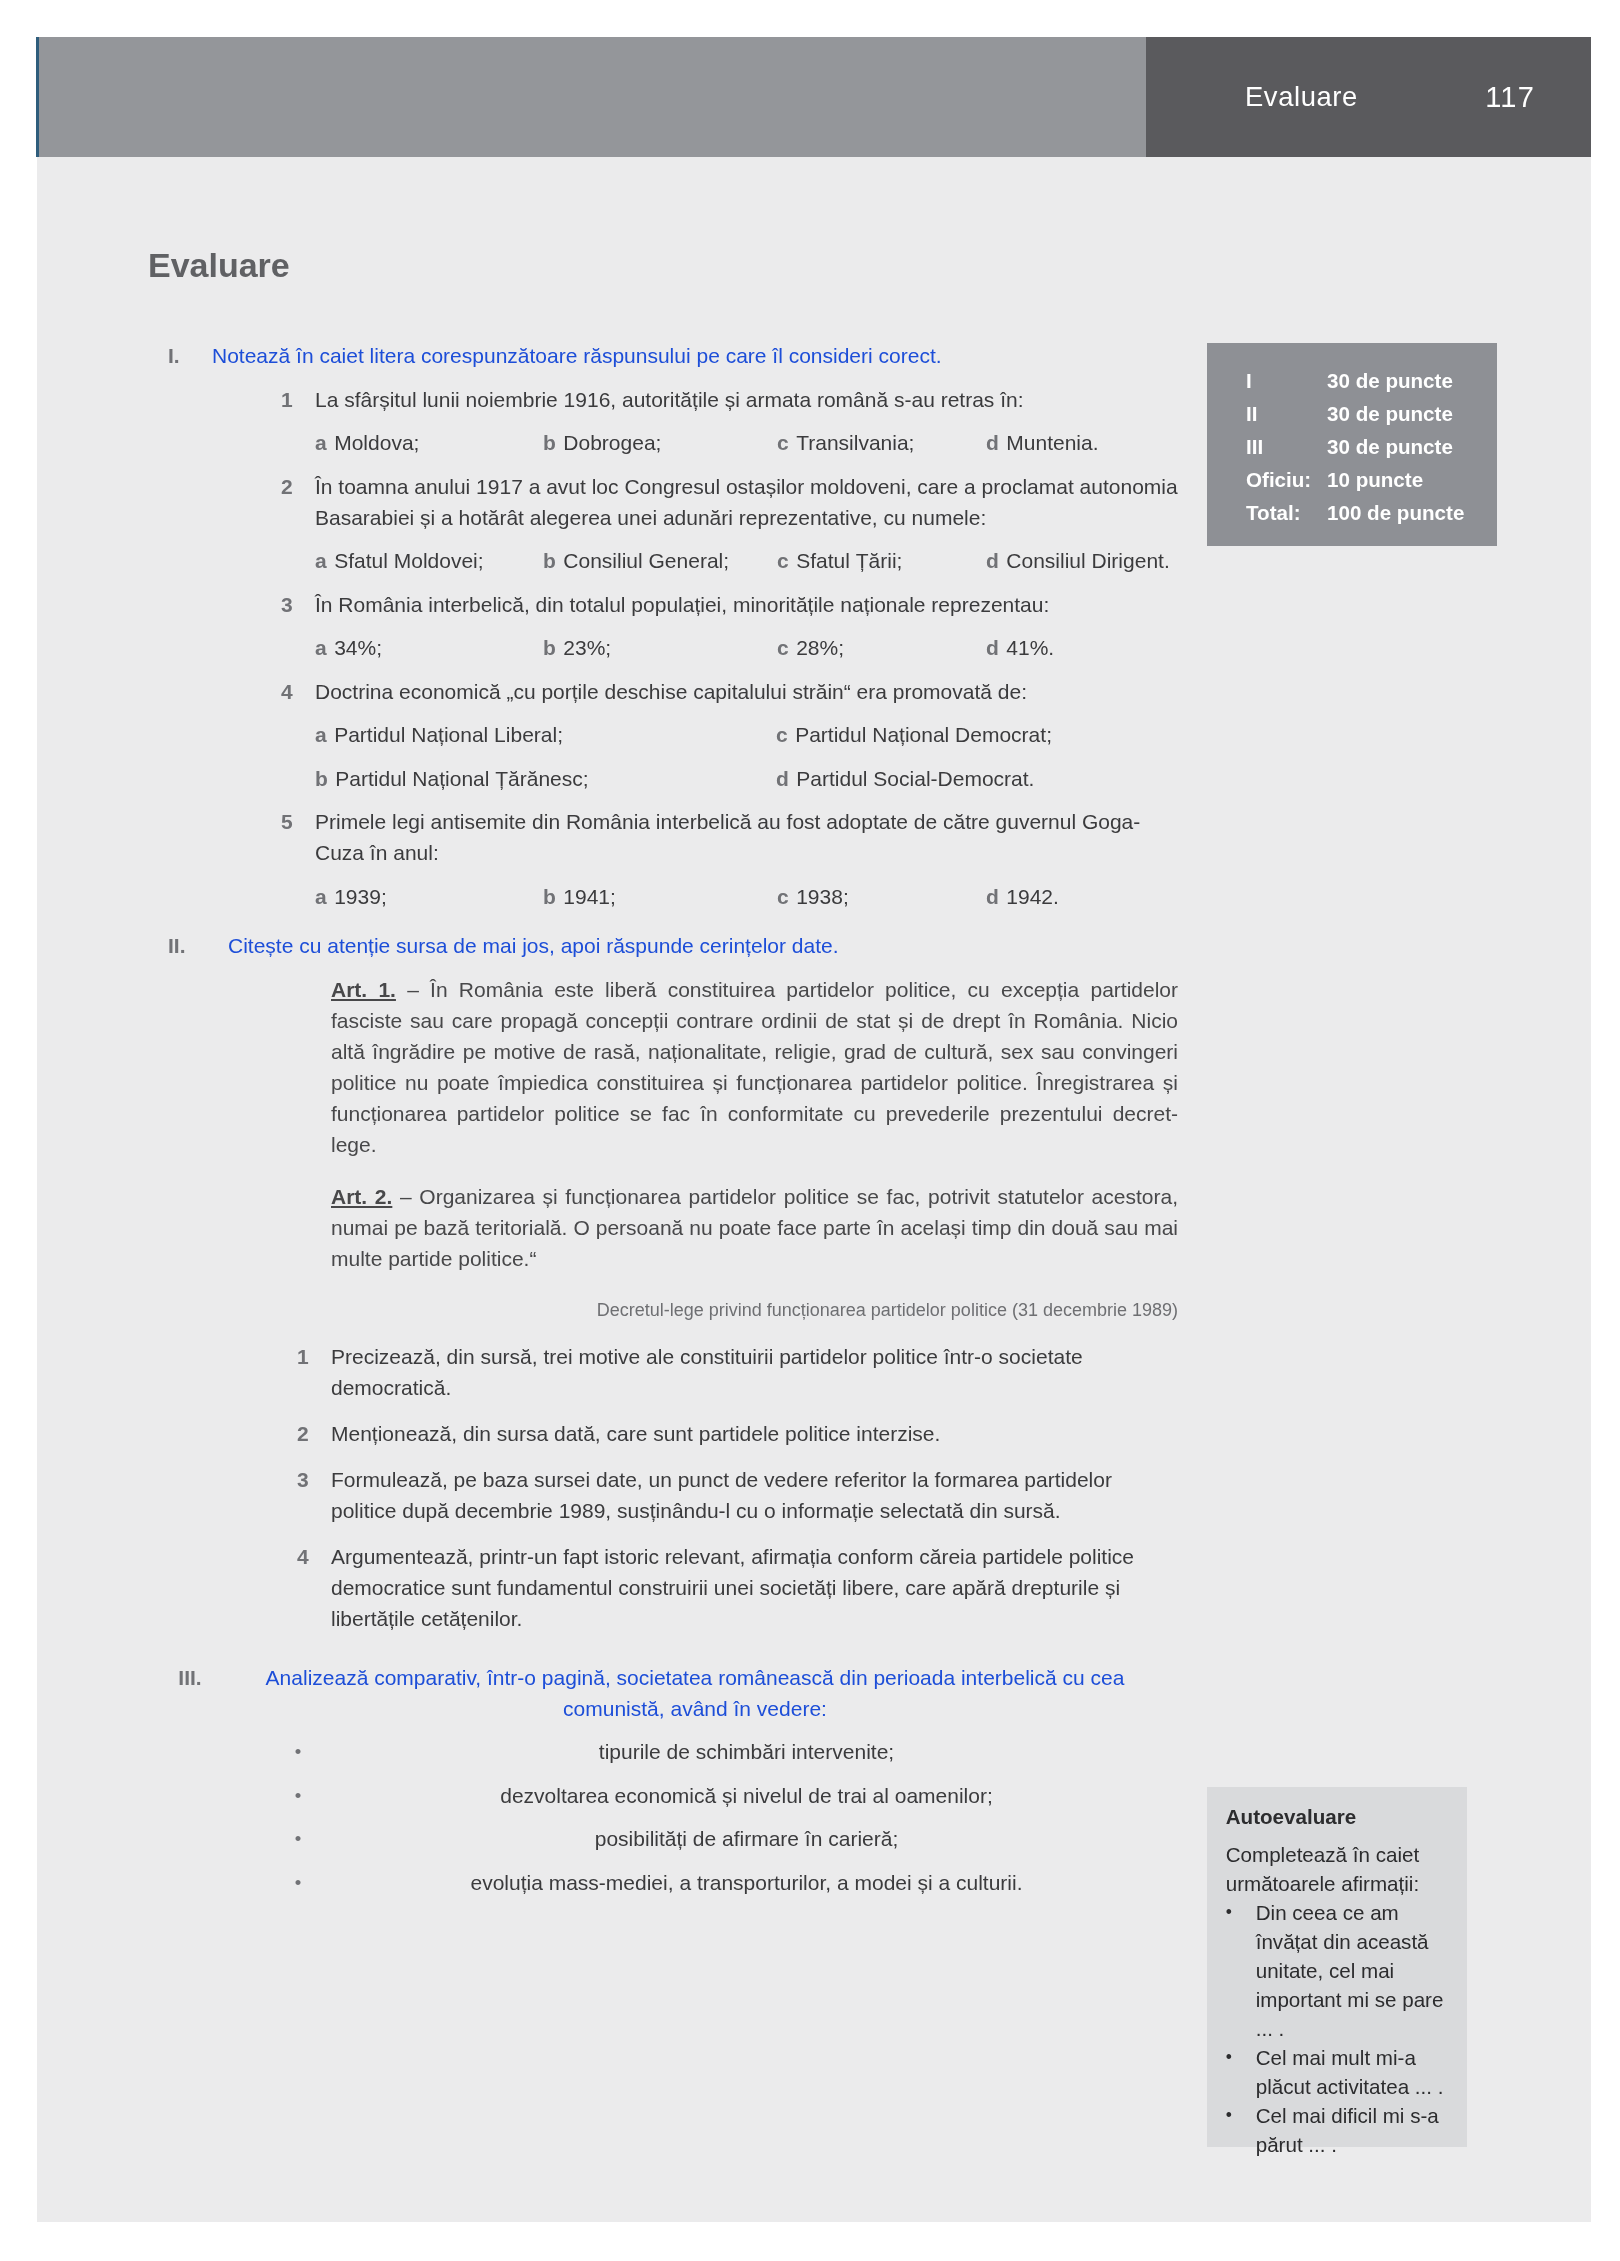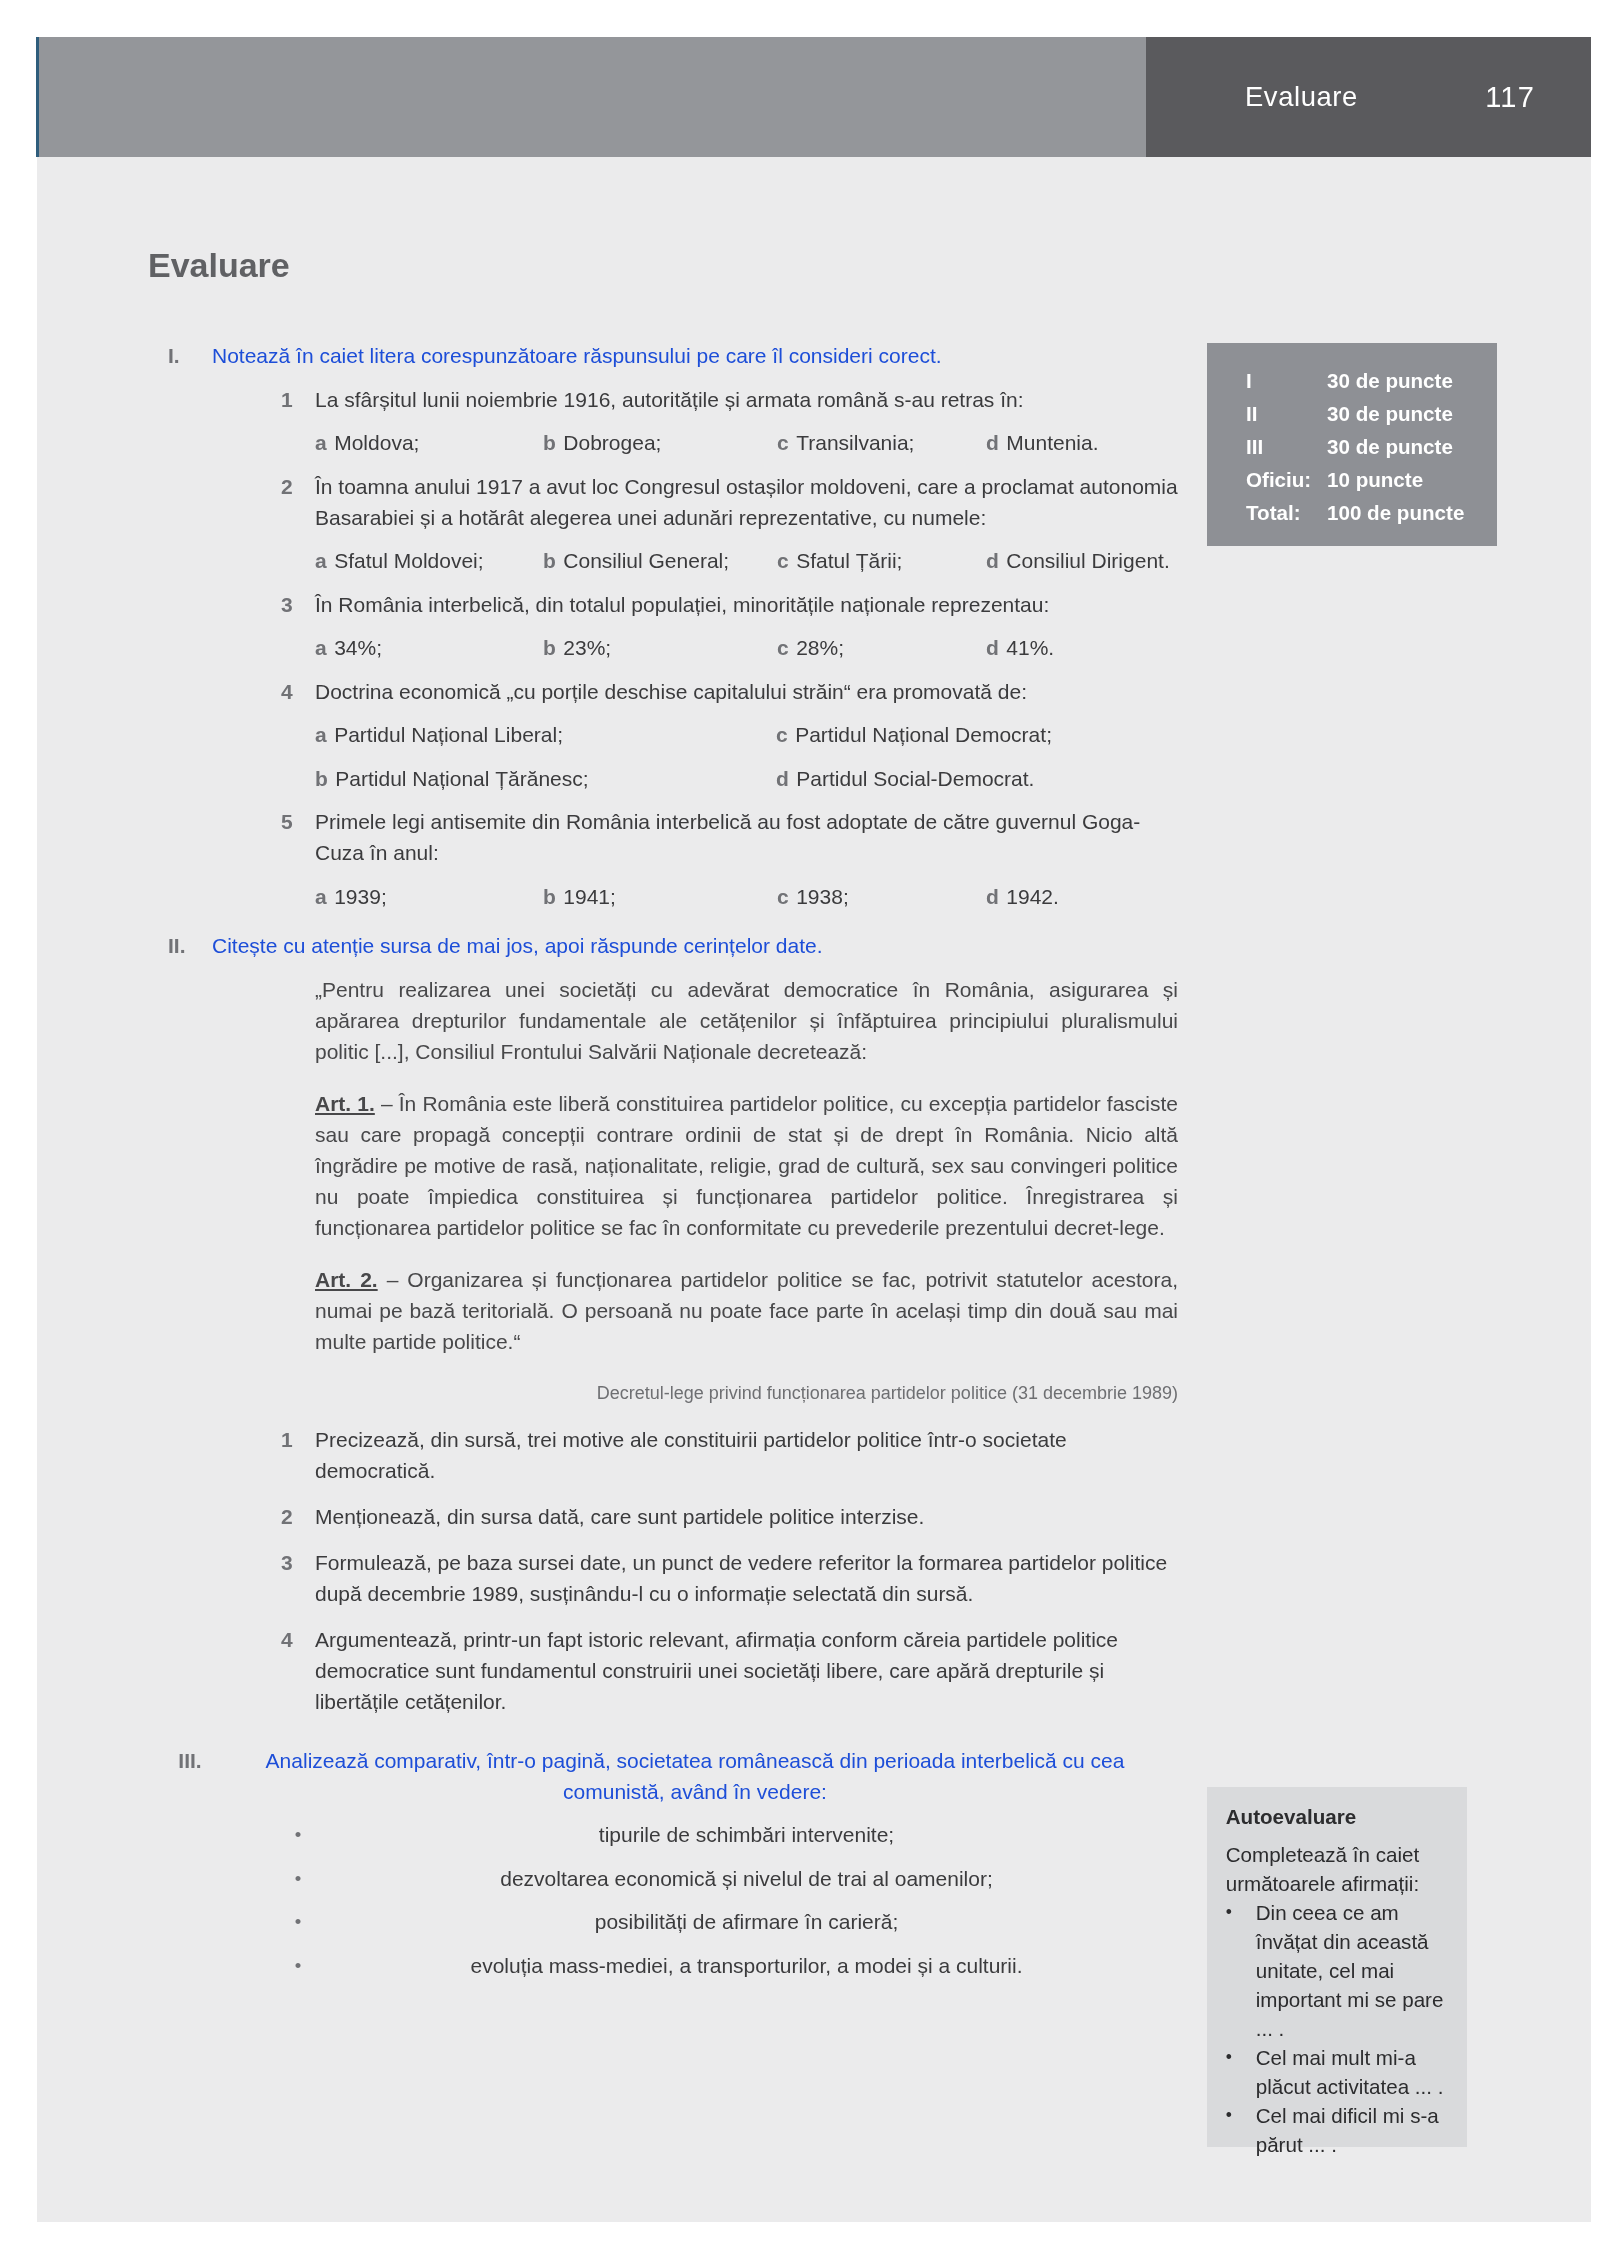--- a/index.html
+++ b/index.html
@@ -18,21 +18,21 @@
     display:flex;align-items:center;color:#fff;
   }
   .band-dark .chapter{margin-left:99px;font-size:27.4px;font-weight:400;letter-spacing:0.6px;}
   .band-dark .pageno{margin-left:auto;margin-right:56px;font-size:29px;font-weight:400;letter-spacing:1.2px;}
   
   .page-title{position:absolute;left:148px;top:223px;font-size:34px;font-weight:700;color:#606164;}
   
   .main{position:absolute;left:168px;top:340px;width:1010px;font-size:21px;line-height:31px;}
   .section{display:grid;grid-template-columns:44px 1fr;}
   .numeral{font-weight:700;color:#717276;}
-  .sec2{margin-top:18.7px;}
+  .sec2{margin-top:18.7px;gap:16px;}
   .sec3{margin-top:28px;text-align:center;}
   .intro{color:#1d4ed8;}
   .q{margin-left:69px;display:grid;grid-template-columns:34px 1fr;margin-top:12.5px;}
   .qnum{font-weight:700;color:#717276;}
   .opts{margin-left:103px;margin-top:12.5px;display:grid;}
   .opts.cols-4{grid-template-columns:228px 234px 209px auto;}
   .opts.cols-2{grid-template-columns:461px auto;grid-row-gap:12.5px;}
   .opt .letter{font-weight:700;color:#717276;margin-right:7.5px;}
   .source{margin-left:103px;margin-top:12.5px;text-align:justify;color:#48484a;}
   .source .lead{font-weight:700;text-decoration:underline;}
@@ -152,21 +152,20 @@
             <span class="opt"><span class="letter">d</span><span class="otext">1942.</span></span>
           </div>
         </div>
     </div>
   </div>
 
   <div class="section sec2">
     <span class="numeral">II.</span>
     <div>
       <div class="intro">Citește cu atenție sursa de mai jos, apoi răspunde cerințelor date.</div>
-      <p class="source">„Pentru realizarea unei societăți cu adevărat democratice în România, asigurarea și apărarea drepturilor fundamentale ale cetățenilor și înfăptuirea principiului pluralismului politic [...], Consiliul Frontului Salvării Naționale decretează:</p>
       <p class="source"><span class="lead">Art. 1.</span><span> – În România este liberă constituirea partidelor politice, cu excepția partidelor fasciste sau care propagă concepții contrare ordinii de stat și de drept în România. Nicio altă îngrădire pe motive de rasă, naționalitate, religie, grad de cultură, sex sau convingeri politice nu poate împiedica constituirea și funcționarea partidelor politice. Înregistrarea și funcționarea partidelor politice se fac în conformitate cu prevederile prezentului decret-lege.</span></p>
       <p class="source"><span class="lead">Art. 2.</span><span> – Organizarea și funcționarea partidelor politice se fac, potrivit statutelor acestora, numai pe bază teritorială. O persoană nu poate face parte în același timp din două sau mai multe partide politice.“</span></p>
       <div class="caption">Decretul-lege privind funcționarea partidelor politice (31 decembrie 1989)</div>
       <div id="s2-tasks">
           <div class="q" style="margin-top: 15px;">
             <span class="qnum">1</span>
             <span class="qtext">Precizează, din sursă, trei motive ale constituirii partidelor politice într-o societate democratică.</span>
           </div>
           <div class="q" style="margin-top: 15px;">
             <span class="qnum">2</span>

